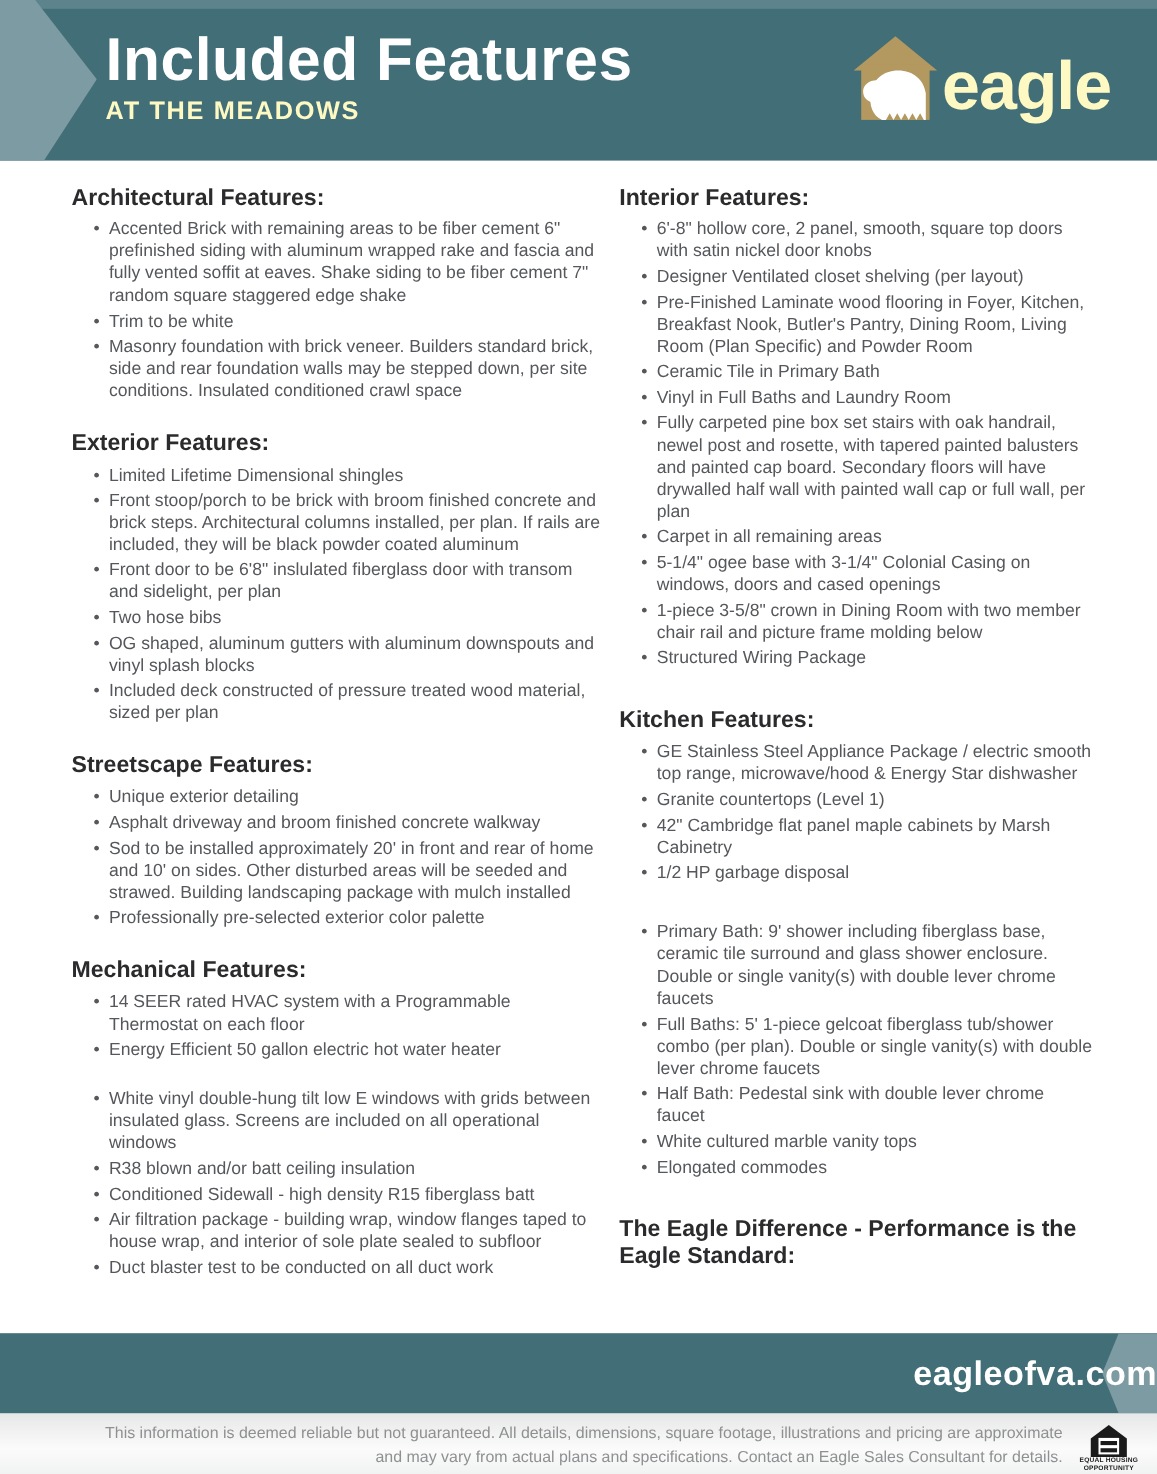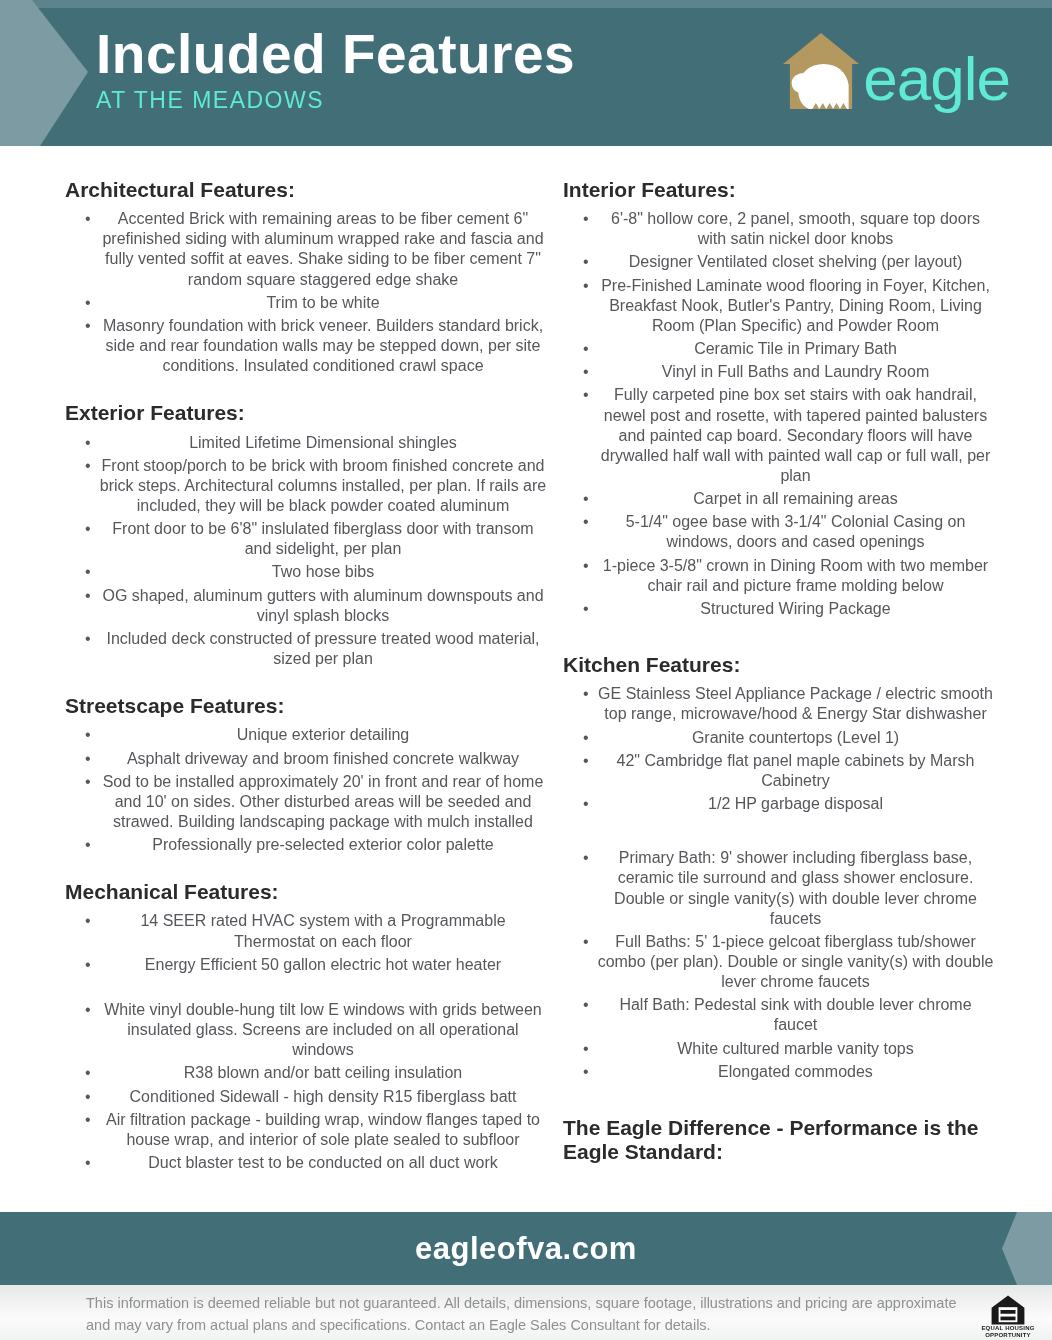--- a/index.html
+++ b/index.html
@@ -23,79 +23,79 @@
     position:absolute;top:0;left:0;width:90px;height:146px;
     background:#7D9BA2;z-index:2;
     clip-path:polygon(0 0,32px 0,88px 72px,40px 146px,0 146px);
   }
   .title-block{position:absolute;left:96px;top:26px;z-index:3;color:#ffffff;}
   .page-title{
     margin:0;font-size:55px;font-weight:bold;line-height:1.05;
     letter-spacing:0.5px;color:#ffffff;
   }
   .page-subtitle{
-    margin-top:3px;font-size:23px;font-weight:400;letter-spacing:1.5px;color:#5eead4;
+    margin-top:3px;font-size:23px;font-weight:700;letter-spacing:1.5px;color:#fef9c3;
   }
   .logo{
     position:absolute;right:42px;top:26px;z-index:3;
     display:flex;align-items:flex-end;gap:4px;
   }
   .logo svg{display:block;}
   .wordmark{
-    font-size:62px;font-weight:400;color:#5eead4;letter-spacing:-1px;
+    font-size:62px;font-weight:700;color:#fef9c3;letter-spacing:-1px;
     line-height:1;position:relative;top:-6px;
   }
   
   .content{
     position:absolute;top:146px;left:0;width:1052px;height:1066px;
     box-sizing:border-box;
-    padding:32px 58px 0 65px;
+    padding:22px 58px 0 65px;
     display:flex;gap:16px;
     overflow:hidden;
   }
   .col{box-sizing:border-box;}
   .col-left{width:482px;flex:0 0 482px;}
   .col-right{flex:1;}
   .section{margin:0 0 25px 0;}
   .col-right .section{margin-bottom:34px;}
   .sec-heading{
     margin:0 0 7px 0;font-size:21px;font-weight:bold;color:#2B2B2D;
     line-height:1.15;
   }
   .bullets{list-style:none;margin:0;padding:0 0 0 20px;}
   .bullet{
     position:relative;padding-left:14px;margin:0 0 3px 0;
-    font-size:16px;line-height:1.26;color:#55575B;text-align:center;
+    font-size:16px;line-height:1.26;color:#55575B;
   }
   .bullet::before{
     content:"\2022";position:absolute;left:0;top:0;color:#55575B;
   }
   
   .footer-band{
     position:absolute;top:1212px;left:0;width:1052px;height:73px;
     background:#426E78;
   }
   .footer-chev{
     position:absolute;top:0;right:0;width:50px;height:73px;
     background:#7D9BA2;
     clip-path:polygon(30% 0,100% 0,100% 100%,30% 100%,0 50%);
   }
   .website{
     position:absolute;left:0;right:0;top:50%;transform:translateY(-50%);
-    text-align:center;color:#ffffff;font-size:31px;font-weight:bold;
+    text-align:right;color:#ffffff;font-size:31px;font-weight:bold;
     letter-spacing:0.5px;cursor:pointer;
   }
   
   .disclaimer-area{
     position:absolute;top:1285px;left:0;width:1052px;height:55px;
     background:linear-gradient(180deg,#e7e8e8 0%,#fbfbfb 60%,#f1f2f2 100%);
   }
   .disclaimer{
     margin:0 auto;max-width:880px;padding-top:8px;
-    text-align:left;font-size:14.5px;line-height:1.5;color:#8F9092;
+    text-align:right;font-size:14.5px;line-height:1.5;color:#8F9092;
   }
   .eho{
     position:absolute;right:16px;bottom:1px;width:56px;text-align:center;
   }
   .eho svg{display:block;margin:0 auto;}
   .eho-label{
     font-size:6px;line-height:1.15;letter-spacing:0.2px;color:#1a1a1a;
     font-weight:bold;
   }
 </style>

